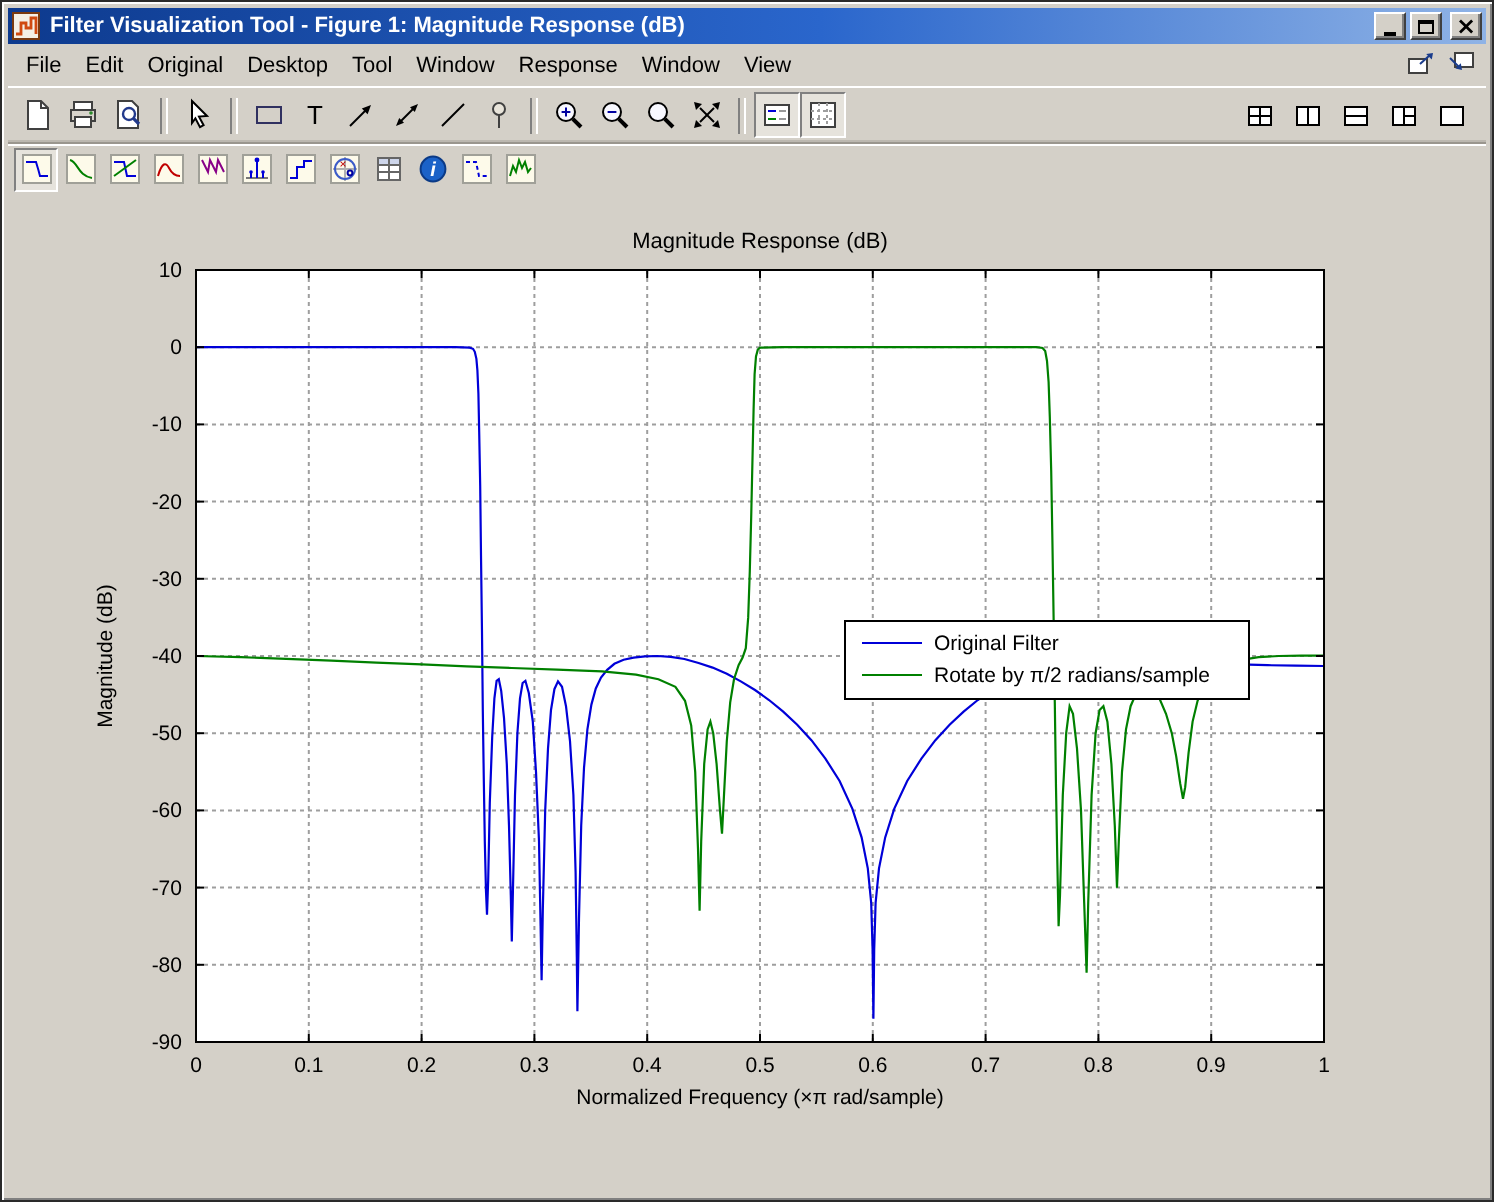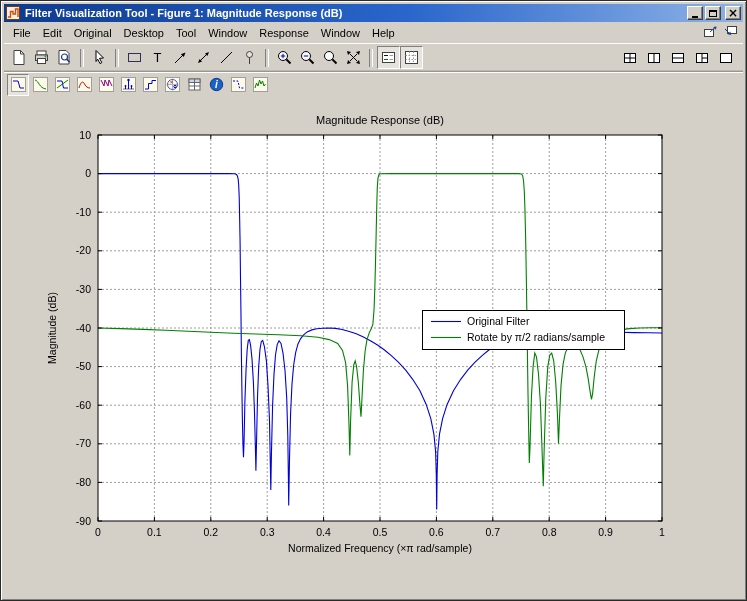--- a/index.html
+++ b/index.html
@@ -85,21 +85,21 @@
 
   <div class="menubar" id="menubar">
       <span class="menu-item">File</span>
       <span class="menu-item">Edit</span>
       <span class="menu-item">Original</span>
       <span class="menu-item">Desktop</span>
       <span class="menu-item">Tool</span>
       <span class="menu-item">Window</span>
       <span class="menu-item">Response</span>
       <span class="menu-item">Window</span>
-      <span class="menu-item">Help</span>
+      <span class="menu-item">View</span>
       <span class="menubar-right">
         <button class="mini-icon-btn">
           <span><svg width="15" height="13">
               <rect x="1.5" y="4.5" width="9" height="7" fill="#fff" stroke="#404040"></rect>
               <line x1="7" y1="7" x2="12" y2="2.5" stroke="#1a3c8c"></line>
               <path d="M13.5 1.5l-3.4.5 2.8 2.8z" fill="#1a3c8c"></path>
             </svg></span>
         </button>
         <button class="mini-icon-btn">
           <span><svg width="15" height="13">

